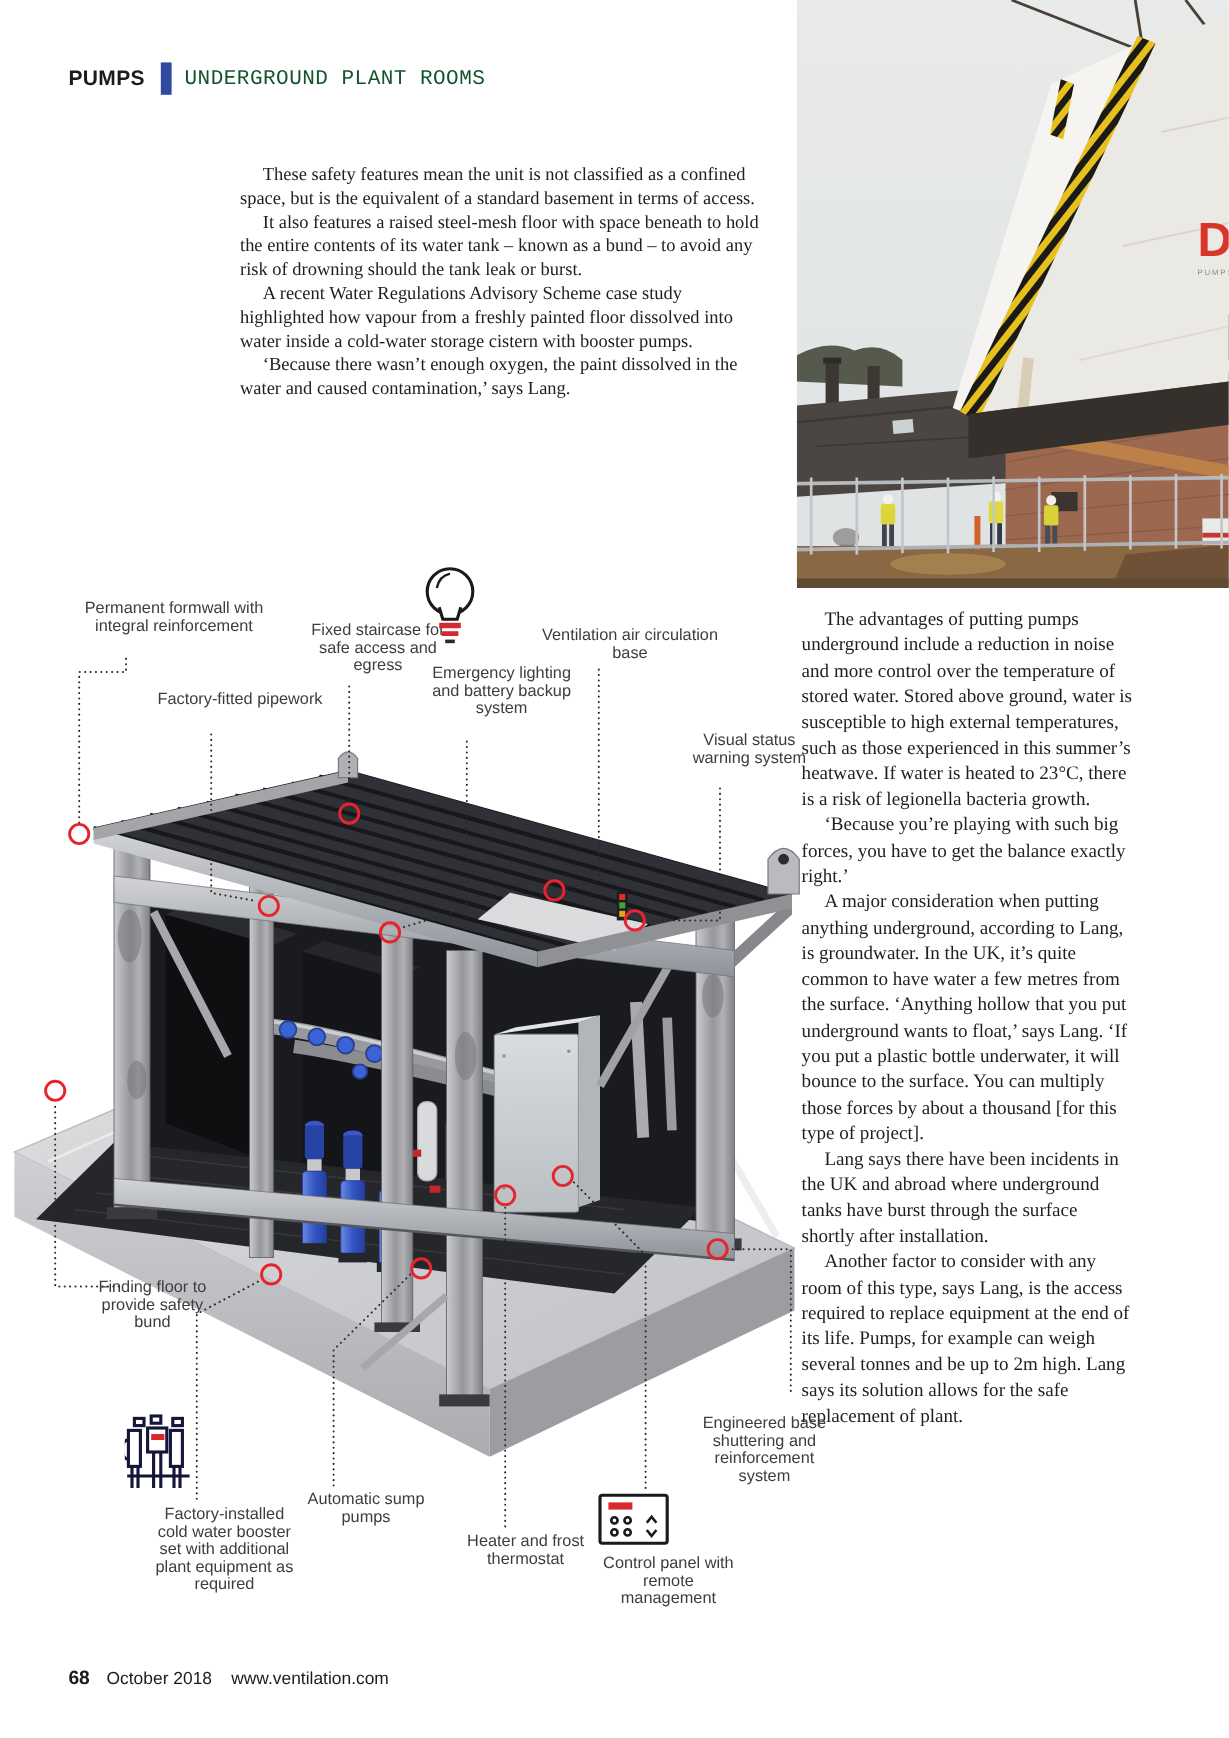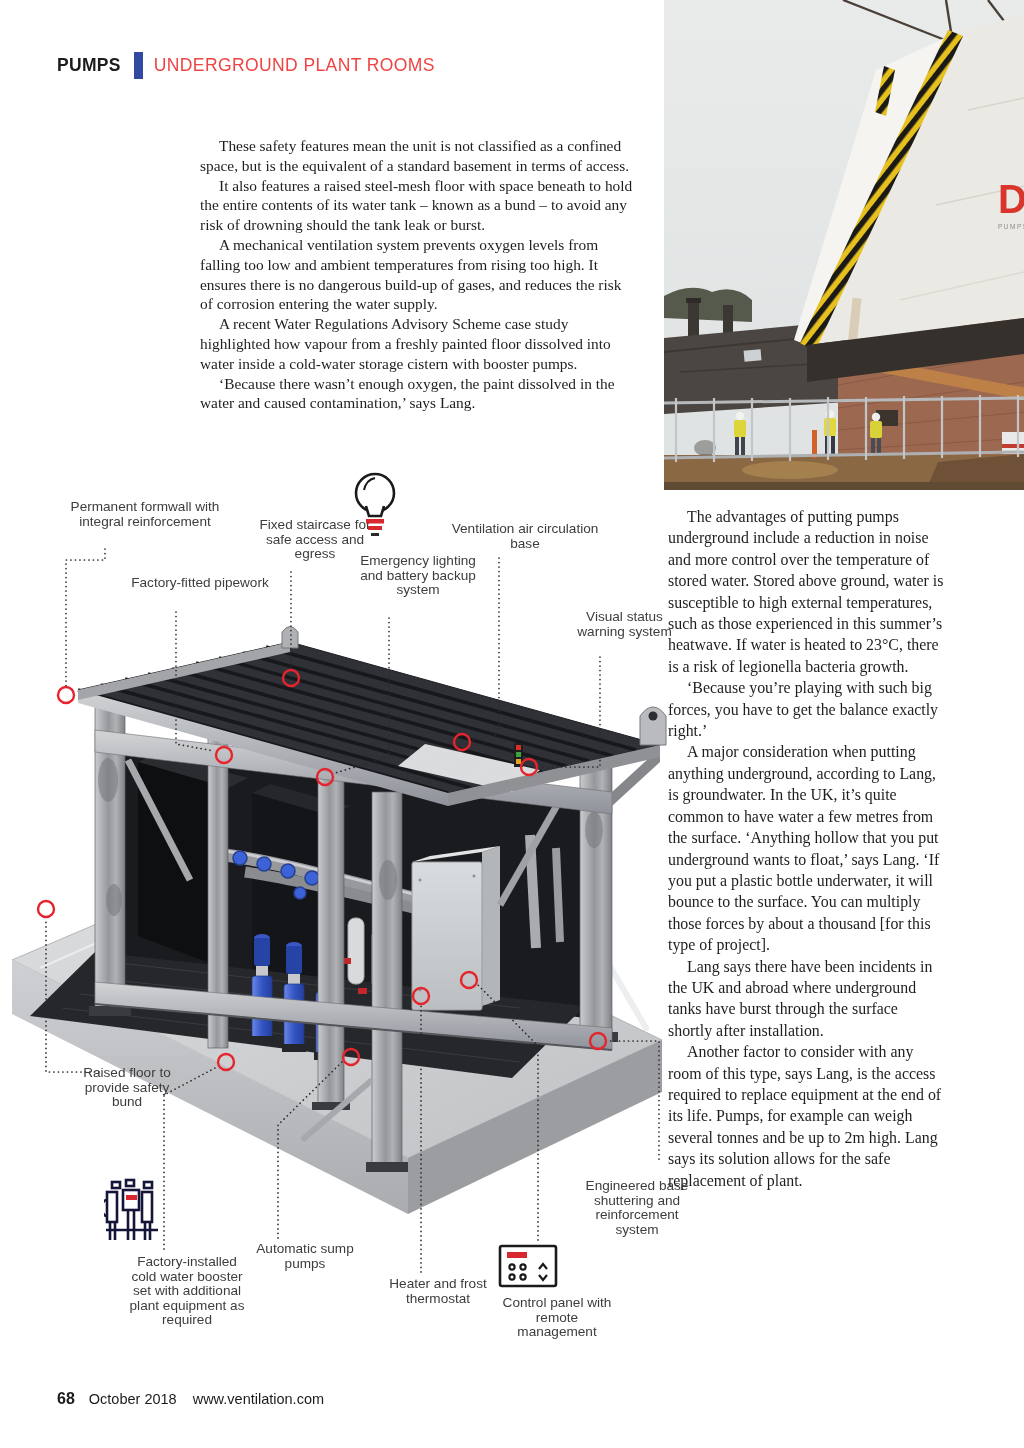--- a/index.html
+++ b/index.html
@@ -3,21 +3,21 @@
 <meta charset="utf-8">
 <style>
   html,body{margin:0;padding:0;}
   body{width:1024px;height:1448px;position:relative;background:#ffffff;overflow:hidden;
        font-family:"Liberation Sans",sans-serif;color:#222;}
   .abs{position:absolute;}
   
   .kicker{left:57px;top:52px;display:flex;align-items:center;}
   .kicker .sect{font-weight:bold;font-size:17.5px;letter-spacing:.3px;color:#1c1c1c;}
   .kicker .bar{width:9px;height:27px;background:#31499E;margin:0 11px 0 13px;}
-  .kicker .title{font-size:17.5px;letter-spacing:.4px;color:#ef4444;}
+  .kicker .title{font-size:17.5px;letter-spacing:.4px;color:#14532d;font-family:Liberation Mono, monospace;}
   
   .serifcol{font-family:"Liberation Serif",serif;color:#1f1e1d;text-align:left;}
   .leftcol{left:200px;top:136px;width:434px;font-size:15.4px;line-height:19.8px;}
   .rightcol{left:668px;top:506px;width:278px;font-size:15.9px;line-height:21.4px;}
   .serifcol p{margin:0;text-indent:19px;}
   .serifcol p.noindent{text-indent:0;}
   .subhead{font-family:"Liberation Sans",sans-serif;font-weight:bold;font-size:19px;color:#1a1a1a;
            margin:14px 0 4px 0 !important;text-indent:0 !important;}
   
   .dlabel{font-size:13.6px;line-height:14.6px;color:#3d3d3d;text-align:center;margin-left:23px;}
@@ -32,21 +32,20 @@
 
 <div class="abs kicker">
   <span class="sect">PUMPS</span>
   <span class="bar"></span>
   <span class="title">UNDERGROUND PLANT ROOMS</span>
 </div>
 
 <div class="abs serifcol leftcol">
   <p>These safety features mean the unit is not classified as a confined space, but is the equivalent of a standard basement in terms of access.</p>
   <p>It also features a raised steel-mesh floor with space beneath to hold the entire contents of its water tank – known as a bund – to avoid any risk of drowning should the tank leak or burst.</p>
-  <p>A mechanical ventilation system prevents oxygen levels from falling too low and ambient temperatures from rising too high. It ensures there is no dangerous build-up of gases, and reduces the risk of corrosion entering the water supply.</p>
   <p>A recent Water Regulations Advisory Scheme case study highlighted how vapour from a freshly painted floor dissolved into water inside a cold-water storage cistern with booster pumps.</p>
   <p>‘Because there wasn’t enough oxygen, the paint dissolved in the water and caused contamination,’ says Lang.</p>
 </div>
 
 <svg class="abs" style="left:664px;top:0;" width="360" height="490" viewBox="664 0 360 490">
   <defs>
     <linearGradient id="sky" x1="0" y1="0" x2="0" y2="1">
       <stop offset="0" stop-color="#e9ebeb"></stop>
         <stop offset="1" stop-color="#dfe2e2"></stop>
     </linearGradient>
@@ -360,21 +359,21 @@
       <circle cx="598" cy="1041" r="8"></circle>
   </g>
 </svg>
 
 <div class="abs dlabel" style="left:42px;top:500px;width:160px;">Permanent formwall with integral reinforcement</div>
 <div class="abs dlabel" style="left:107px;top:576px;width:140px;">Factory-fitted pipework</div>
 <div class="abs dlabel" style="left:222px;top:518px;width:140px;">Fixed staircase for safe access and egress</div>
 <div class="abs dlabel" style="left:330px;top:554px;width:130px;">Emergency lighting and battery backup system</div>
 <div class="abs dlabel" style="left:427px;top:522px;width:150px;">Ventilation air circulation base</div>
 <div class="abs dlabel" style="left:544px;top:610px;width:115px;">Visual status warning system</div>
-<div class="abs dlabel" style="left:48px;top:1066px;width:112px;">Raised floor to provide safety bund</div>
+<div class="abs dlabel" style="left:48px;top:1066px;width:112px;">Finding floor to provide safety bund</div>
 <div class="abs dlabel" style="left:100px;top:1255px;width:128px;">Factory-installed cold water booster set with additional plant equipment as required</div>
 <div class="abs dlabel" style="left:221px;top:1242px;width:122px;">Automatic sump pumps</div>
 <div class="abs dlabel" style="left:356px;top:1277px;width:118px;">Heater and frost thermostat</div>
 <div class="abs dlabel" style="left:474px;top:1296px;width:120px;">Control panel with remote management</div>
 <div class="abs dlabel" style="left:553px;top:1179px;width:122px;">Engineered base shuttering and reinforcement system</div>
 
 <svg class="abs" style="left:352px;top:470px;" width="46" height="72" viewBox="0 0 46 72">
   <circle cx="23" cy="23" r="19" fill="#fff" stroke="#1a1a1a" stroke-width="2.6"></circle>
   <path d="M12,20 Q14,10 23,8" fill="none" stroke="#1a1a1a" stroke-width="2"></path>
   <path d="M14,36 L17,46 L29,46 L32,36" fill="#fff" stroke="#1a1a1a" stroke-width="2.6"></path>

